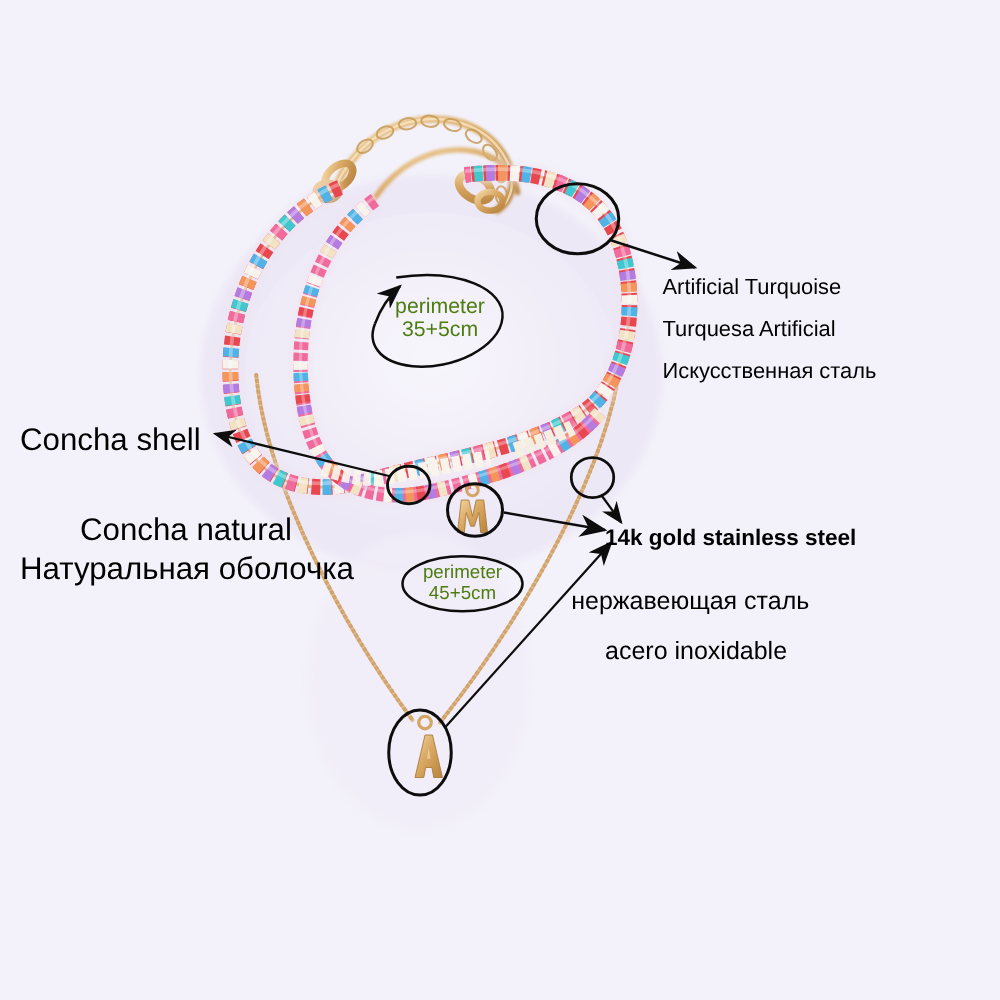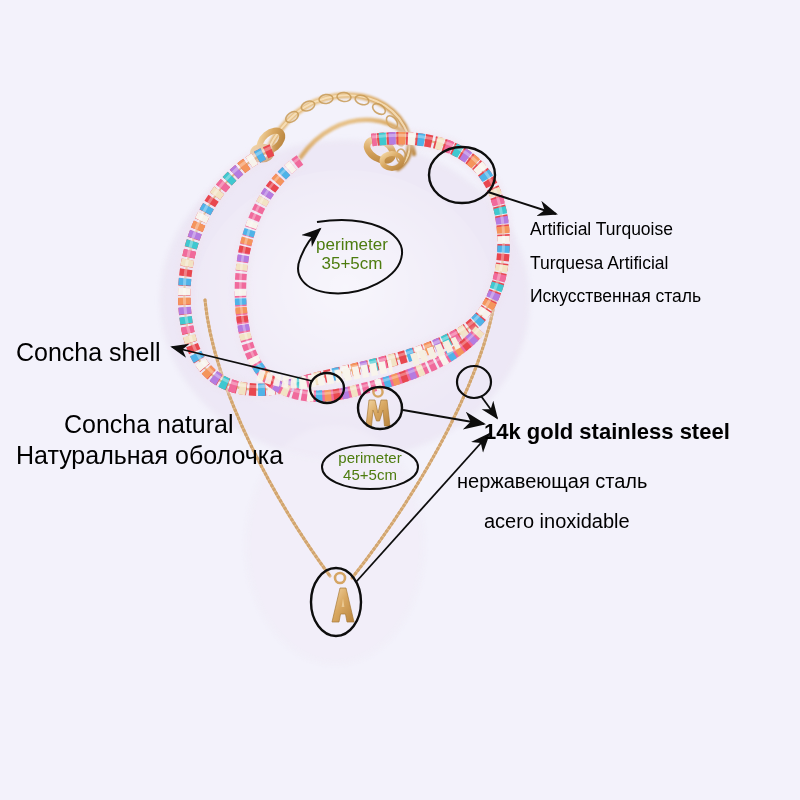--- a/index.html
+++ b/index.html
@@ -9,21 +9,21 @@
     font-family:"Liberation Sans", sans-serif;
     overflow:hidden;
     position:relative;
   }
   #stage{position:absolute;inset:0;width:800px;height:800px;}
   .layer{position:absolute;inset:0;width:800px;height:800px;}
   .txt{position:absolute;color:#000000;white-space:nowrap;line-height:1;}
   .blk-left .txt{font-size:25px;}
   .blk-right-top .txt{font-size:17.5px;}
   .blk-right-mid .txt{font-size:20px;}
-  .blk-right-mid .bold{font-weight:bold;font-size:22px;}
+  .blk-right-mid .bold{font-weight:bold;font-size:18px;}
   .callout{position:absolute;text-align:center;color:#4d7c0f;line-height:1.12;}
   .callout.big{font-size:17px;}
   .callout.small{font-size:15px;}
   svg{display:block;}
 </style>
 </head>
 <body style="background: rgb(243, 242, 251);">
 
 <div id="stage">
 

